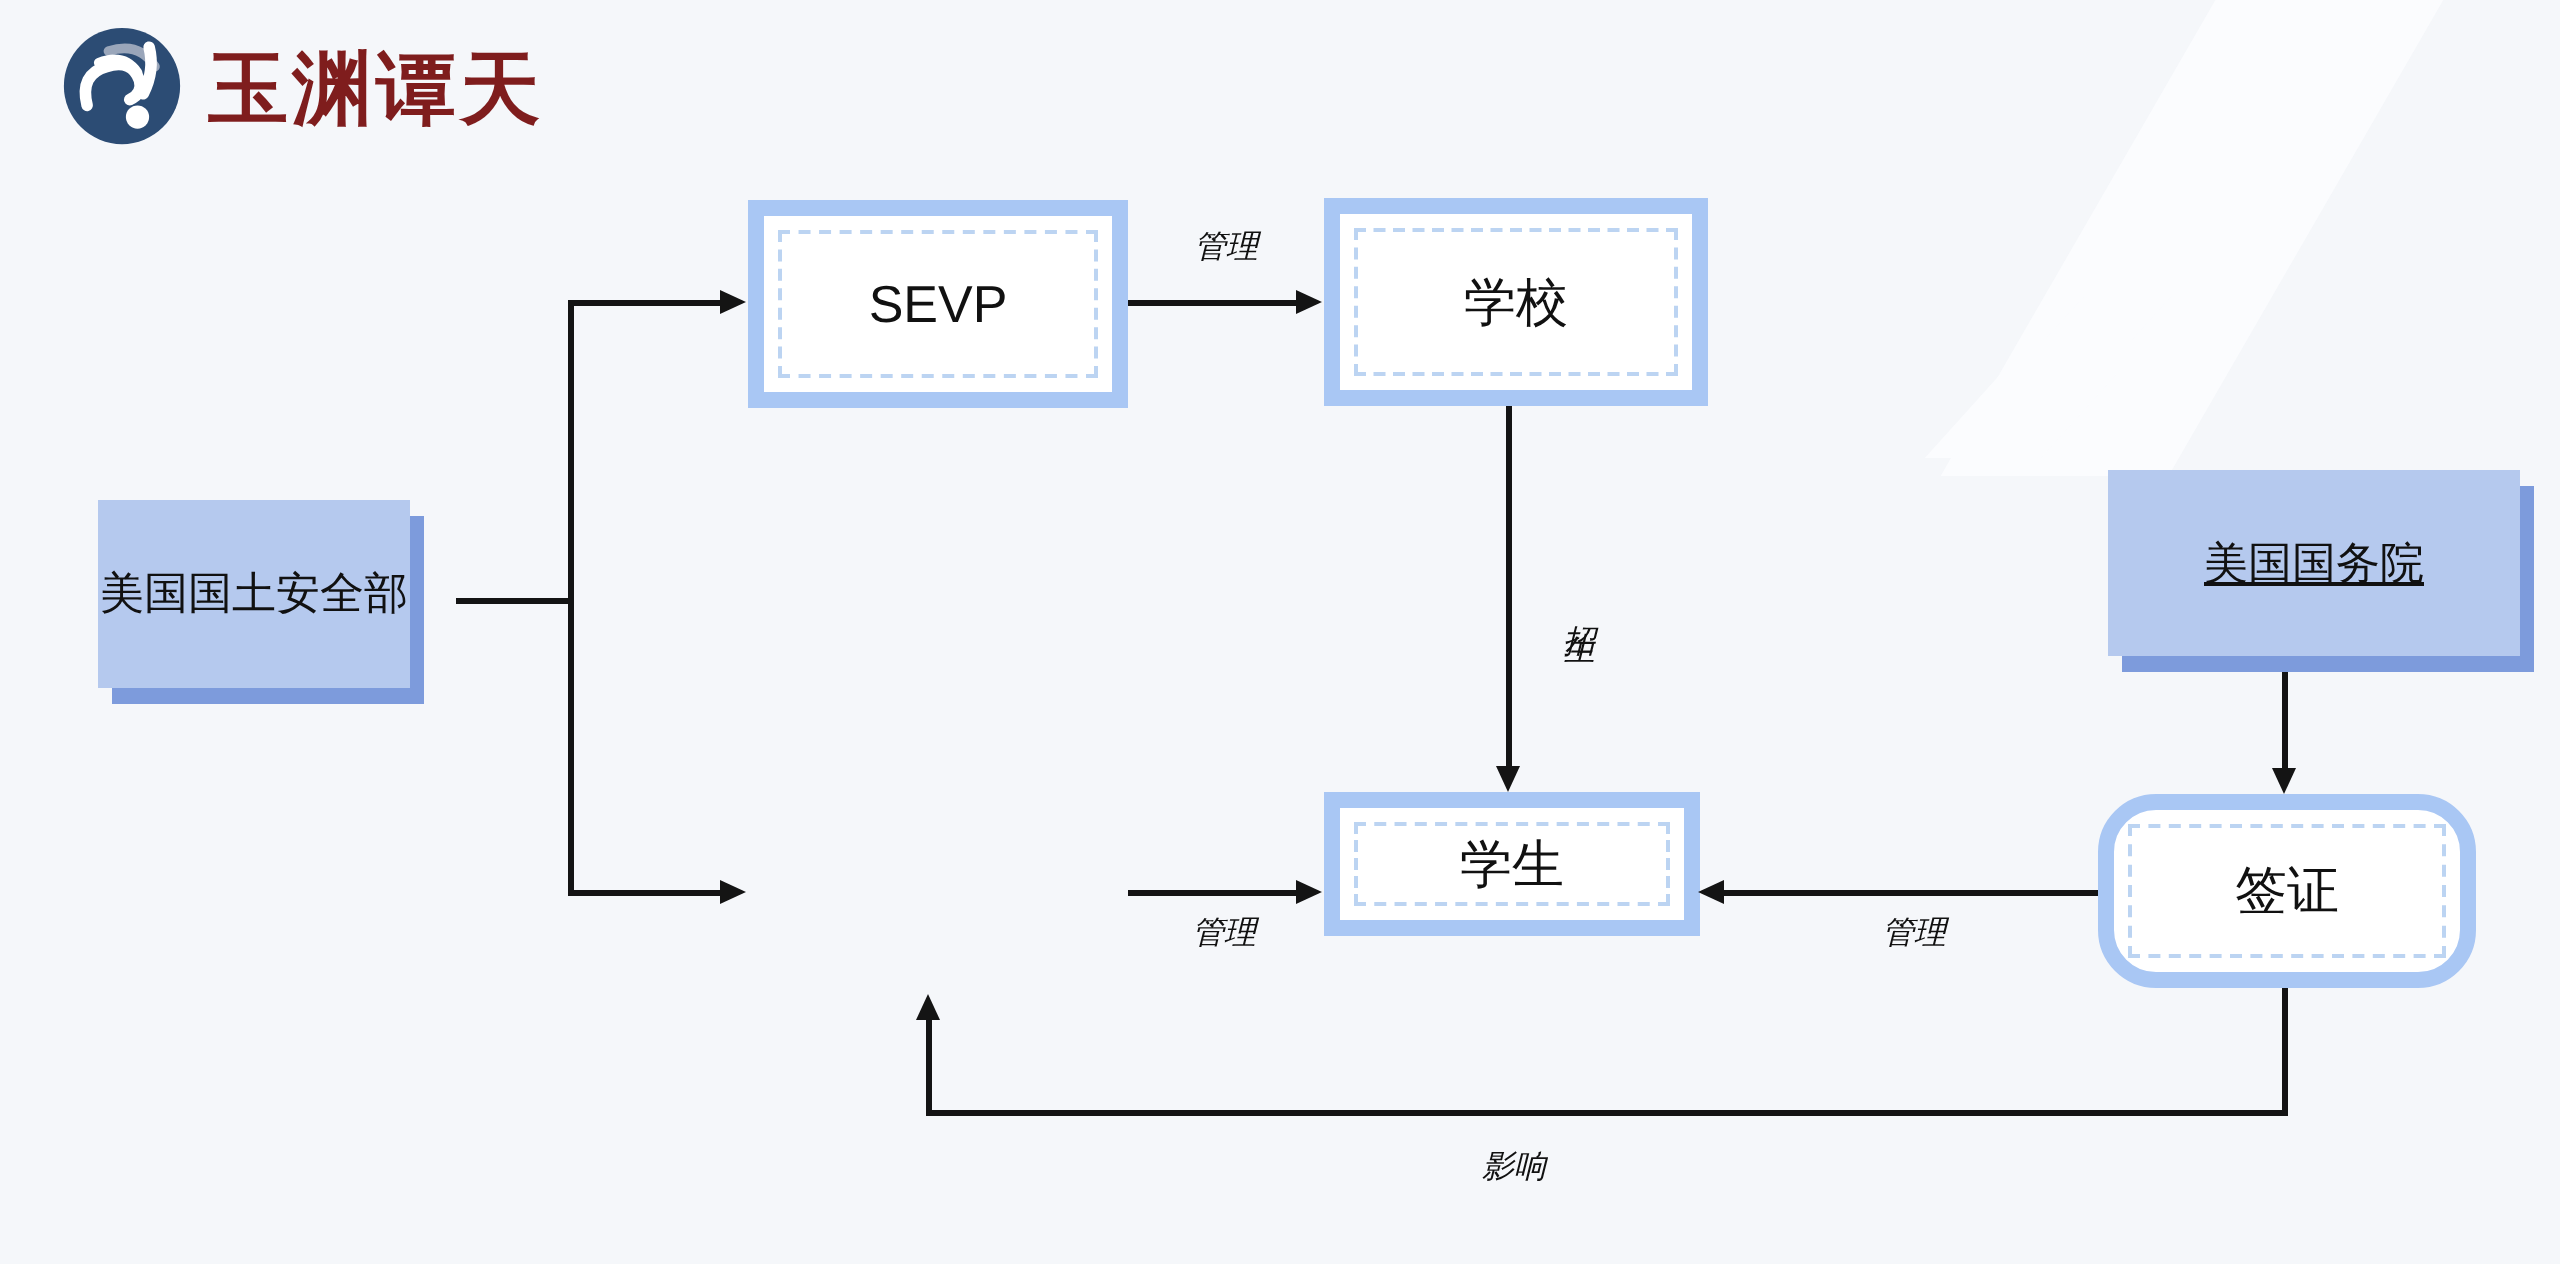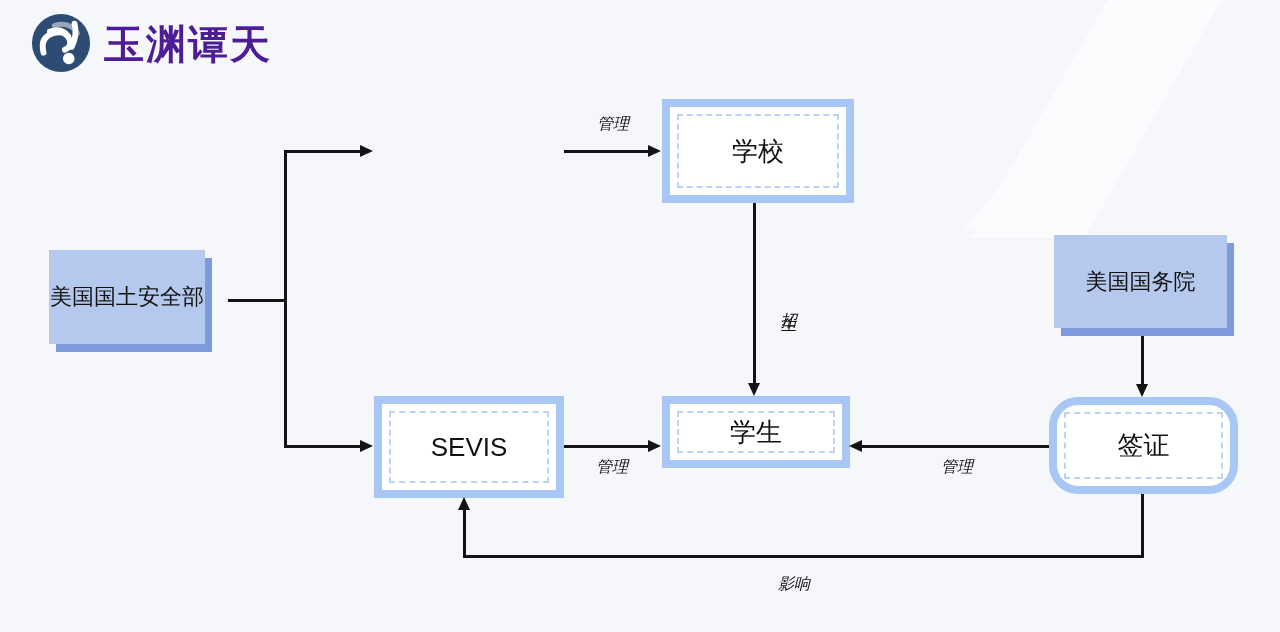--- a/index.html
+++ b/index.html
@@ -17,21 +17,21 @@
     transform-origin: top left;
   }
   .streak.s1 { left: 1125px; top: -30px; width: 114px; height: 268px; transform: skewX(-30deg); }
   .streak.s2 { left: 1002px; top: 185px; width: 58px; height: 44px; transform: skewX(-42deg); }
   .streak.s3 { left: 1042px; top: 148px; width: 44px; height: 23px; transform: skewX(-42deg); }
 
   
   .logo { position: absolute; left: 30px; top: 12px; display: flex; align-items: center; gap: 12px; }
   .logo-text {
     font-family: "Liberation Serif", serif; font-weight: bold;
-    font-size: 40px; color: #4c1d95; letter-spacing: 2px; line-height: 1;
+    font-size: 40px; color: #7f1d1d; letter-spacing: 2px; line-height: 1;
     padding-top: 4px;
   }
 
   
   .node { position: absolute; display: flex; align-items: center; justify-content: center; text-align: center; }
   .node-solid {
     background: #b5c9ee; box-shadow: 7px 8px 0 0 #7d9bdc;
     font-size: 22px;
   }
   .node-framed {
@@ -40,21 +40,21 @@
   }
   .node-framed::after {
     content: ""; position: absolute; inset: 7px;
     border: 2px dashed #bcd4f2; pointer-events: none;
   }
   .n-dhs     { left: 49px;   top: 250px; width: 156px; height: 94px; }
   .n-sevp    { left: 374px;  top: 100px; width: 190px; height: 104px; }
   .n-school  { left: 662px;  top: 99px;  width: 192px; height: 104px; }
   .n-sevis   { left: 374px;  top: 396px; width: 190px; height: 102px; }
   .n-student { left: 662px;  top: 396px; width: 188px; height: 72px; }
-  .n-state   { left: 1054px; top: 235px; width: 173px; height: 93px; }
+  .n-state   { left: 1054px; top: 235px; width: 206px; height: 93px; text-decoration: underline; }
   .n-visa    { left: 1049px; top: 397px; width: 189px; height: 97px; border-radius: 29px; }
 
   
   .line { position: absolute; background: #141414; }
   .ah { position: absolute; width: 0; height: 0; }
   .ah-right { border-left: 13px solid #141414; border-top: 6px solid transparent; border-bottom: 6px solid transparent; }
   .ah-left  { border-right: 13px solid #141414; border-top: 6px solid transparent; border-bottom: 6px solid transparent; }
   .ah-down  { border-top: 13px solid #141414; border-left: 6px solid transparent; border-right: 6px solid transparent; }
   .ah-up    { border-bottom: 13px solid #141414; border-left: 6px solid transparent; border-right: 6px solid transparent; }
 
@@ -82,25 +82,25 @@
       <path d="M14 42 q-4 -16 10 -20 q13 -4 17 7 q2 7 -5 10" stroke="#ffffff" stroke-width="6" fill="none" stroke-linecap="round"></path>
       <path d="M46 12 q3 12 -3 24" stroke="#ffffff" stroke-width="6" fill="none" stroke-linecap="round"></path>
       <circle cx="40" cy="48" r="6" fill="#ffffff"></circle>
     </svg>
     <div class="logo-text">玉渊谭天</div>
   </div>
 
   <div class="node node-solid n-dhs">
     <span>美国国土安全部</span>
   </div>
+  <div class="node node-framed n-sevp">
+    <span>SEVP</span>
+  </div>
   <div class="node node-framed n-school">
     <span>学校</span>
-  </div>
-  <div class="node node-framed n-sevis">
-    <span>SEVIS</span>
   </div>
   <div class="node node-framed n-student">
     <span>学生</span>
   </div>
   <div class="node node-solid n-state">
     <span>美国国务院</span>
   </div>
   <div class="node node-framed n-visa">
     <span>签证</span>
   </div>
@@ -128,15 +128,15 @@
   <div class="ah ah-left" style="left:849px; top:440px;"></div>
   <div class="edge-label" style="left:957px; top:467px;">管理</div>
 
   <div class="line" style="left:1141px; top:336px; width:3px; height:48px;"></div>
   <div class="ah ah-down" style="left:1136px; top:384px;"></div>
 
   <div class="line" style="left:1141px; top:494px; width:3px; height:64px;"></div>
   <div class="line" style="left:463px; top:555px; width:681px; height:3px;"></div>
   <div class="line" style="left:463px; top:509px; width:3px; height:48px;"></div>
   <div class="ah ah-up" style="left:458px; top:497px;"></div>
-  <div class="edge-label" style="left:757px; top:584px;margin-left:37px;">影响</div>
+  <div class="edge-label" style="left:757px; top:584px;">影响</div>
 
 </div>
 
 </body></html>

